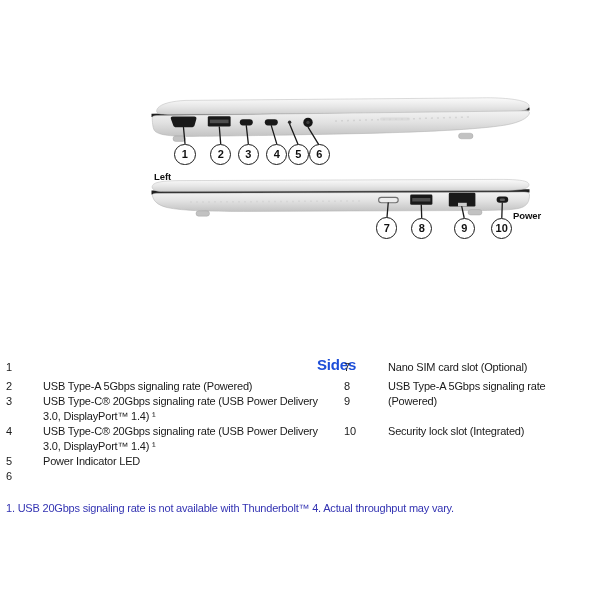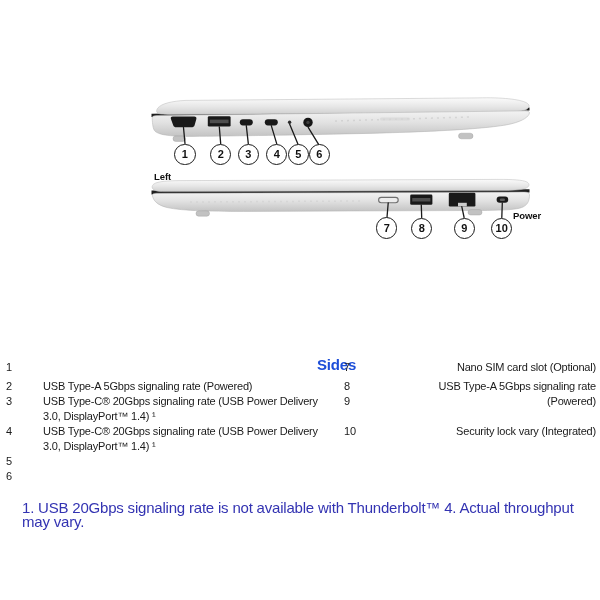--- a/index.html
+++ b/index.html
@@ -34,26 +34,26 @@
   .legend{
     position:absolute;left:6px;top:360px;width:590px;
     display:grid;
     grid-template-columns:37px 297px 46px 1fr;
     grid-template-rows:19px 15px 30px 30px 15px 15px;
     font-size:11px;line-height:15px;letter-spacing:-0.2px;color:#1a1a1a;
   }
   .legend .num{grid-column:1;}
   .legend .desc{grid-column:2;white-space:pre-line;}
   .legend .num2{grid-column:3;padding-left:4px;}
-  .legend .desc2{grid-column:4;padding-left:2px;white-space:pre-line;text-align:right;}
+  .legend .desc2{grid-column:4;padding-left:2px;white-space:pre-line;}
   .r1{grid-row:1;} .r2{grid-row:2;} .r3{grid-row:3;}
   .r4{grid-row:4;} .r5{grid-row:5;} .r6{grid-row:6;}
   .footnote{
-    position:absolute;left:22px;top:501px;width:560px;
-    font-size:15px;line-height:14px;letter-spacing:-0.2px;color:#3333b2;
+    position:absolute;left:6px;top:501px;width:560px;
+    font-size:11px;line-height:14px;letter-spacing:-0.2px;color:#3333b2;
   }
 </style>
 </head>
 <body>
 
 <div class="stage">
 
   <svg class="fig" width="600" height="600" viewBox="0 0 600 600">
     <defs>
       <linearGradient id="lidGrad" x1="0" y1="0" x2="0" y2="1">
@@ -163,25 +163,26 @@
     <div class="num r1">1</div>
     <div class="num r2">2</div>
     <div class="desc r2">USB Type-A 5Gbps signaling rate (Powered)</div>
     <div class="num r3">3</div>
     <div class="desc r3">USB Type-C® 20Gbps signaling rate (USB Power Delivery
 3.0, DisplayPort™ 1.4) ¹</div>
     <div class="num r4">4</div>
     <div class="desc r4">USB Type-C® 20Gbps signaling rate (USB Power Delivery
 3.0, DisplayPort™ 1.4) ¹</div>
     <div class="num r5">5</div>
+    <div class="desc r5">Power Indicator LED</div>
     <div class="num r6">6</div>
 
     <div class="num2 r1">7</div>
     <div class="desc2 r1">Nano SIM card slot (Optional)</div>
     <div class="num2 r2">8</div>
     <div class="desc2 r2">USB Type-A 5Gbps signaling rate (Powered)</div>
     <div class="num2 r3">9</div>
     <div class="num2 r4">10</div>
-    <div class="desc2 r4">Security lock vary (Integrated)</div>
+    <div class="desc2 r4">Security lock slot (Integrated)</div>
   </div>
 
   <div class="footnote">1. USB 20Gbps signaling rate is not available with Thunderbolt™ 4. Actual throughput may vary.</div>
 </div>
 
 </body></html>

